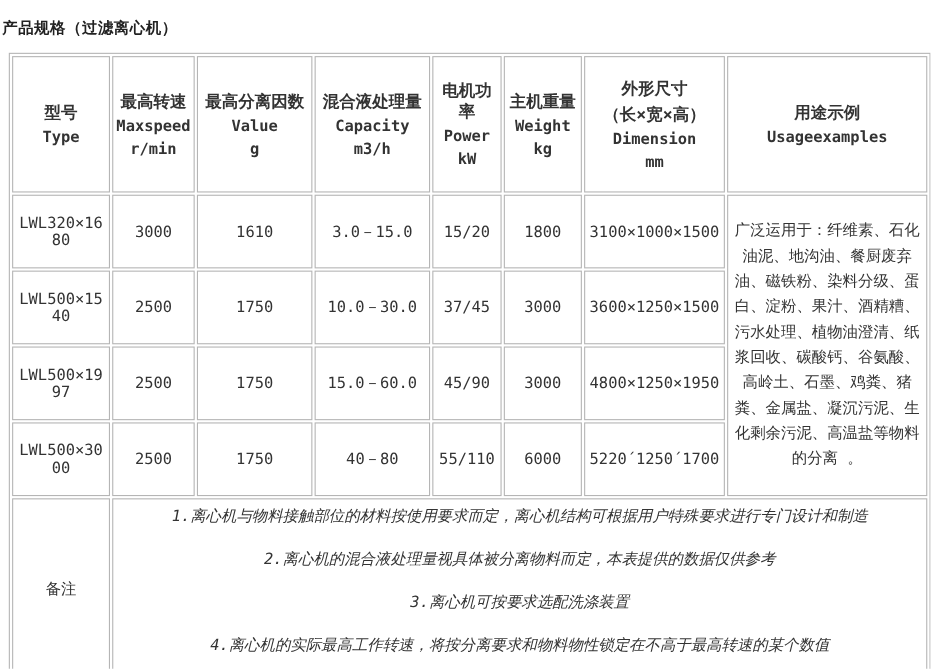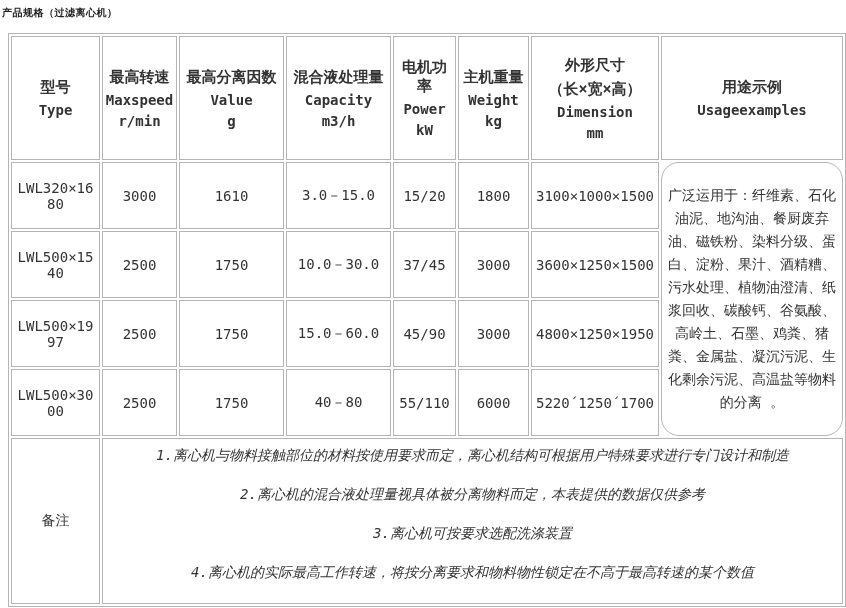--- a/index.html
+++ b/index.html
@@ -6,24 +6,24 @@
     margin: 0;
     padding: 0;
     background: #ffffff;
     width: 846px;
     height: 608px;
     font-family: "DejaVu Sans Mono", "DejaVu Sans", "Liberation Sans", sans-serif;
     color: #333333;
     overflow: hidden;
   }
   .page-title {
-    font-size: 10px;
+    font-size: 14px;
     font-weight: bold;
     color: #222222;
-    padding: 6px 0 0 2px;
+    padding: 17px 0 0 2px;
     letter-spacing: 0.5px;
   }
   table.spec-table {
     border-collapse: separate;
     border-spacing: 2px;
     table-layout: fixed;
     width: 834px;
     margin: 13px 0 0 8px;
     border: 1px solid #b5b5b5;
     background: #ffffff;
@@ -41,21 +41,20 @@
   tr.header-row td { font-weight: bold; height: 118px; }
   .hline { margin: 5px 0; font-size: 15px; }
   .hline-en, .hline-unit { font-size: 14px; }
   tr.data-row td { height: 61px; }
   td.usage-cell {
     text-align: left;
     vertical-align: top;
     font-size: 15px;
     line-height: 23px;
     padding: 7px 2px 0 3px;
-    border-radius: 18px;
   }
   td.remarks-label-cell { font-size: 15px; height: 160px; margin-top: 23px; }
   td.remarks-cell {
     text-align: left;
     vertical-align: middle;
     padding: 10px 4px 6px 2px;
     font-style: italic;
   }
   td.remarks-cell p {
     margin: 0 0 23px 0;

